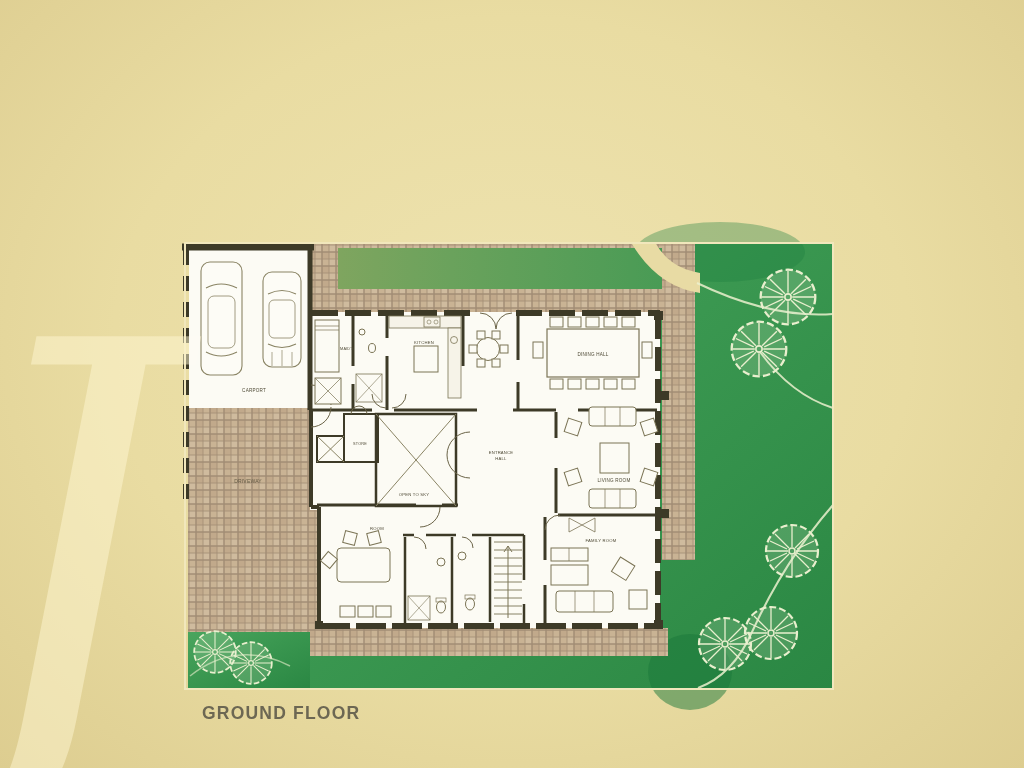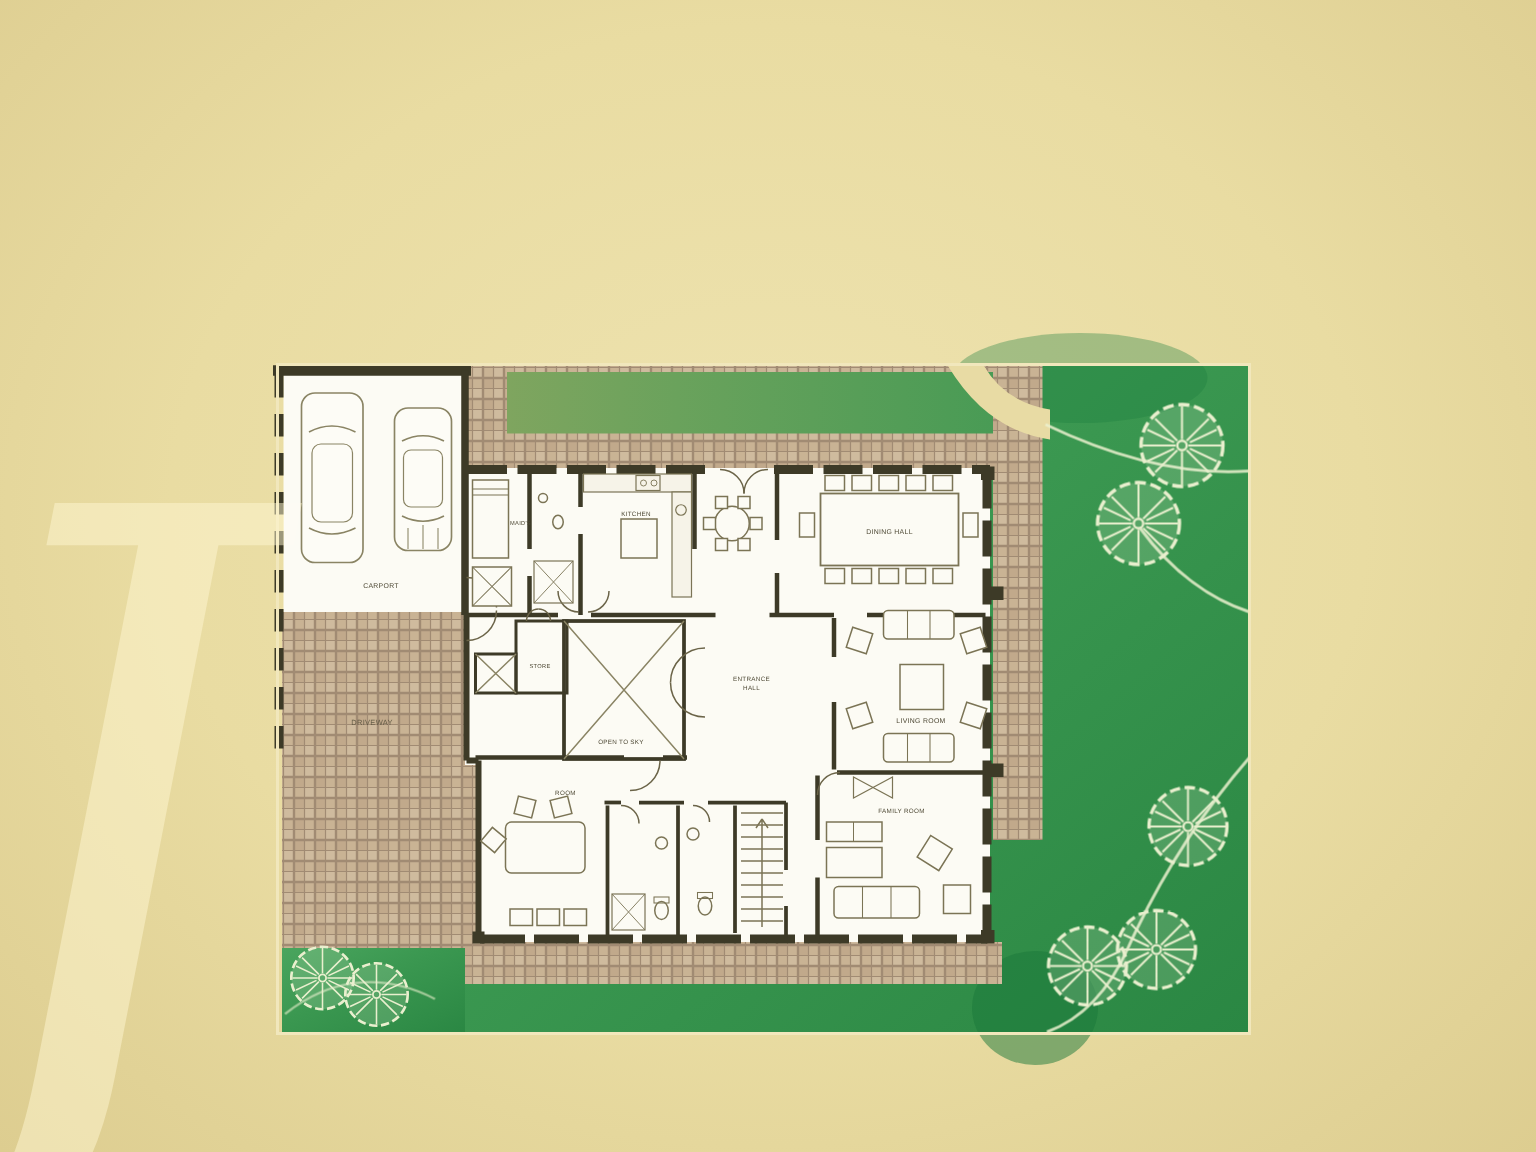--- a/index.html
+++ b/index.html
@@ -308,13 +308,14 @@
       <use href="#tree" transform="translate(251,663) scale(0.8)"></use>
     </g>
 
     <rect x="185" y="243" width="648" height="446" fill="none" stroke="#f1e7bc" stroke-width="2"></rect>
   </svg>
 
   <div id="watermark">
     <span>J</span>
   </div>
 
+  <div id="floor-title">GROUND FLOOR</div>
 </div>
 
 </body></html>

